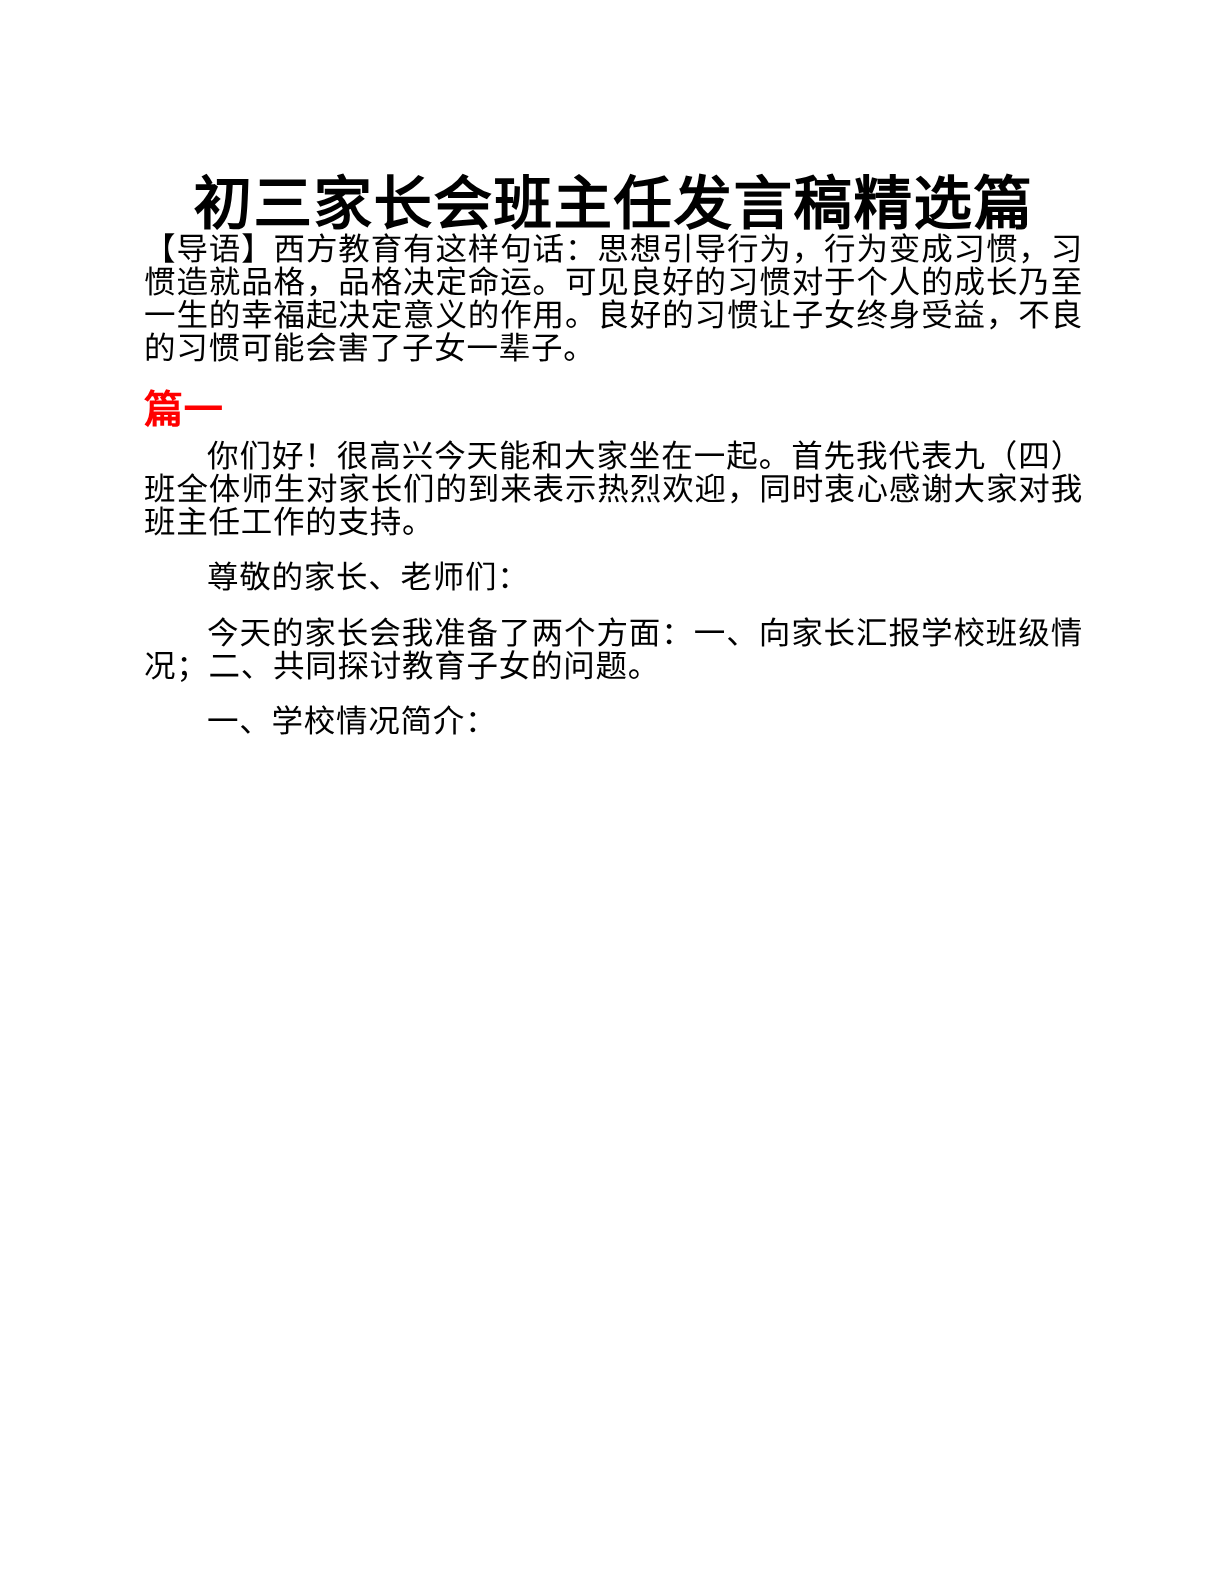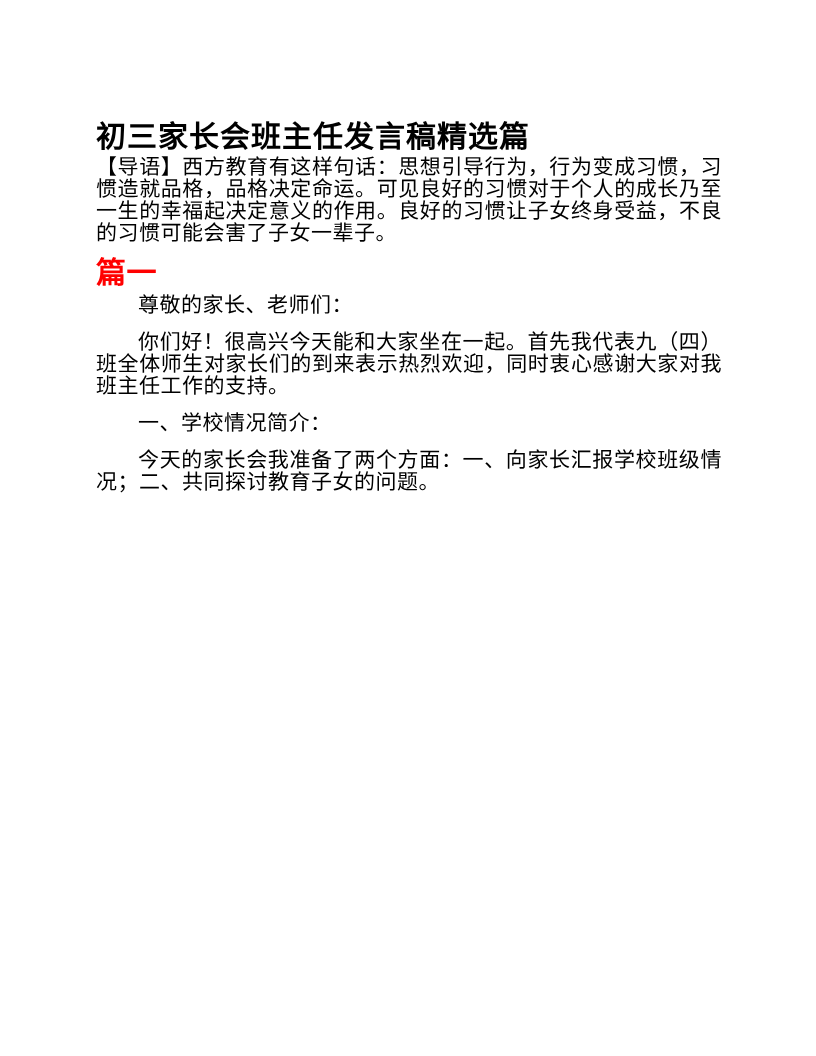--- a/index.html
+++ b/index.html
@@ -15,43 +15,43 @@
     overflow: hidden;
     font-family: "Liberation Sans", "DejaVu Sans", sans-serif;
     color: #000000;
   }
   .content {
     padding: 0 94px 0 96px;
   }
   .doc-title {
     margin: 0;
     padding-top: 118px;
-    text-align: left;
-    font-size: 30px;
+    text-align: center;
+    font-size: 39px;
     line-height: 38px;
     font-weight: bold;
     color: #000000;
     letter-spacing: 1px;
   }
   .intro {
     margin: 127px 0 0 0;
   }
   p.body-text {
     font-size: 21px;
     line-height: 22px;
     margin: 0 0 15px 0;
     text-align: justify;
     letter-spacing: 0.5px;
   }
   p.indent {
     text-indent: 2em;
   }
   .red-heading {
     margin: 5px 0 7px 0;
-    font-size: 30px;
+    font-size: 26px;
     line-height: 28px;
     font-weight: bold;
     color: #ff0000;
     letter-spacing: 0.5px;
   }
   .last {
     margin-bottom: 0;
   }
 </style>
 </head>
@@ -59,24 +59,24 @@
 
 <main class="page">
   <div class="content">
 
     <h1 class="doc-title">初三家长会班主任发言稿精选篇</h1>
 
     <p class="body-text intro">【导语】西方教育有这样句话：思想引导行为，行为变成习惯，习惯造就品格，品格决定命运。可见良好的习惯对于个人的成长乃至一生的幸福起决定意义的作用。良好的习惯让子女终身受益，不良的习惯可能会害了子女一辈子。</p>
 
     <h2 class="red-heading">篇一</h2>
 
+    <p class="body-text indent">你们好！很高兴今天能和大家坐在一起。首先我代表九（四）班全体师生对家长们的到来表示热烈欢迎，同时衷心感谢大家对我班主任工作的支持。</p>
+
     <p class="body-text indent">尊敬的家长、老师们：</p>
 
-    <p class="body-text indent">你们好！很高兴今天能和大家坐在一起。首先我代表九（四）班全体师生对家长们的到来表示热烈欢迎，同时衷心感谢大家对我班主任工作的支持。</p>
+    <p class="body-text indent">今天的家长会我准备了两个方面：一、向家长汇报学校班级情况；二、共同探讨教育子女的问题。</p>
 
     <p class="body-text indent">一、学校情况简介：</p>
-
-    <p class="body-text indent">今天的家长会我准备了两个方面：一、向家长汇报学校班级情况；二、共同探讨教育子女的问题。</p>
 
 
 
   </div>
 </main>
 
 </body></html>

